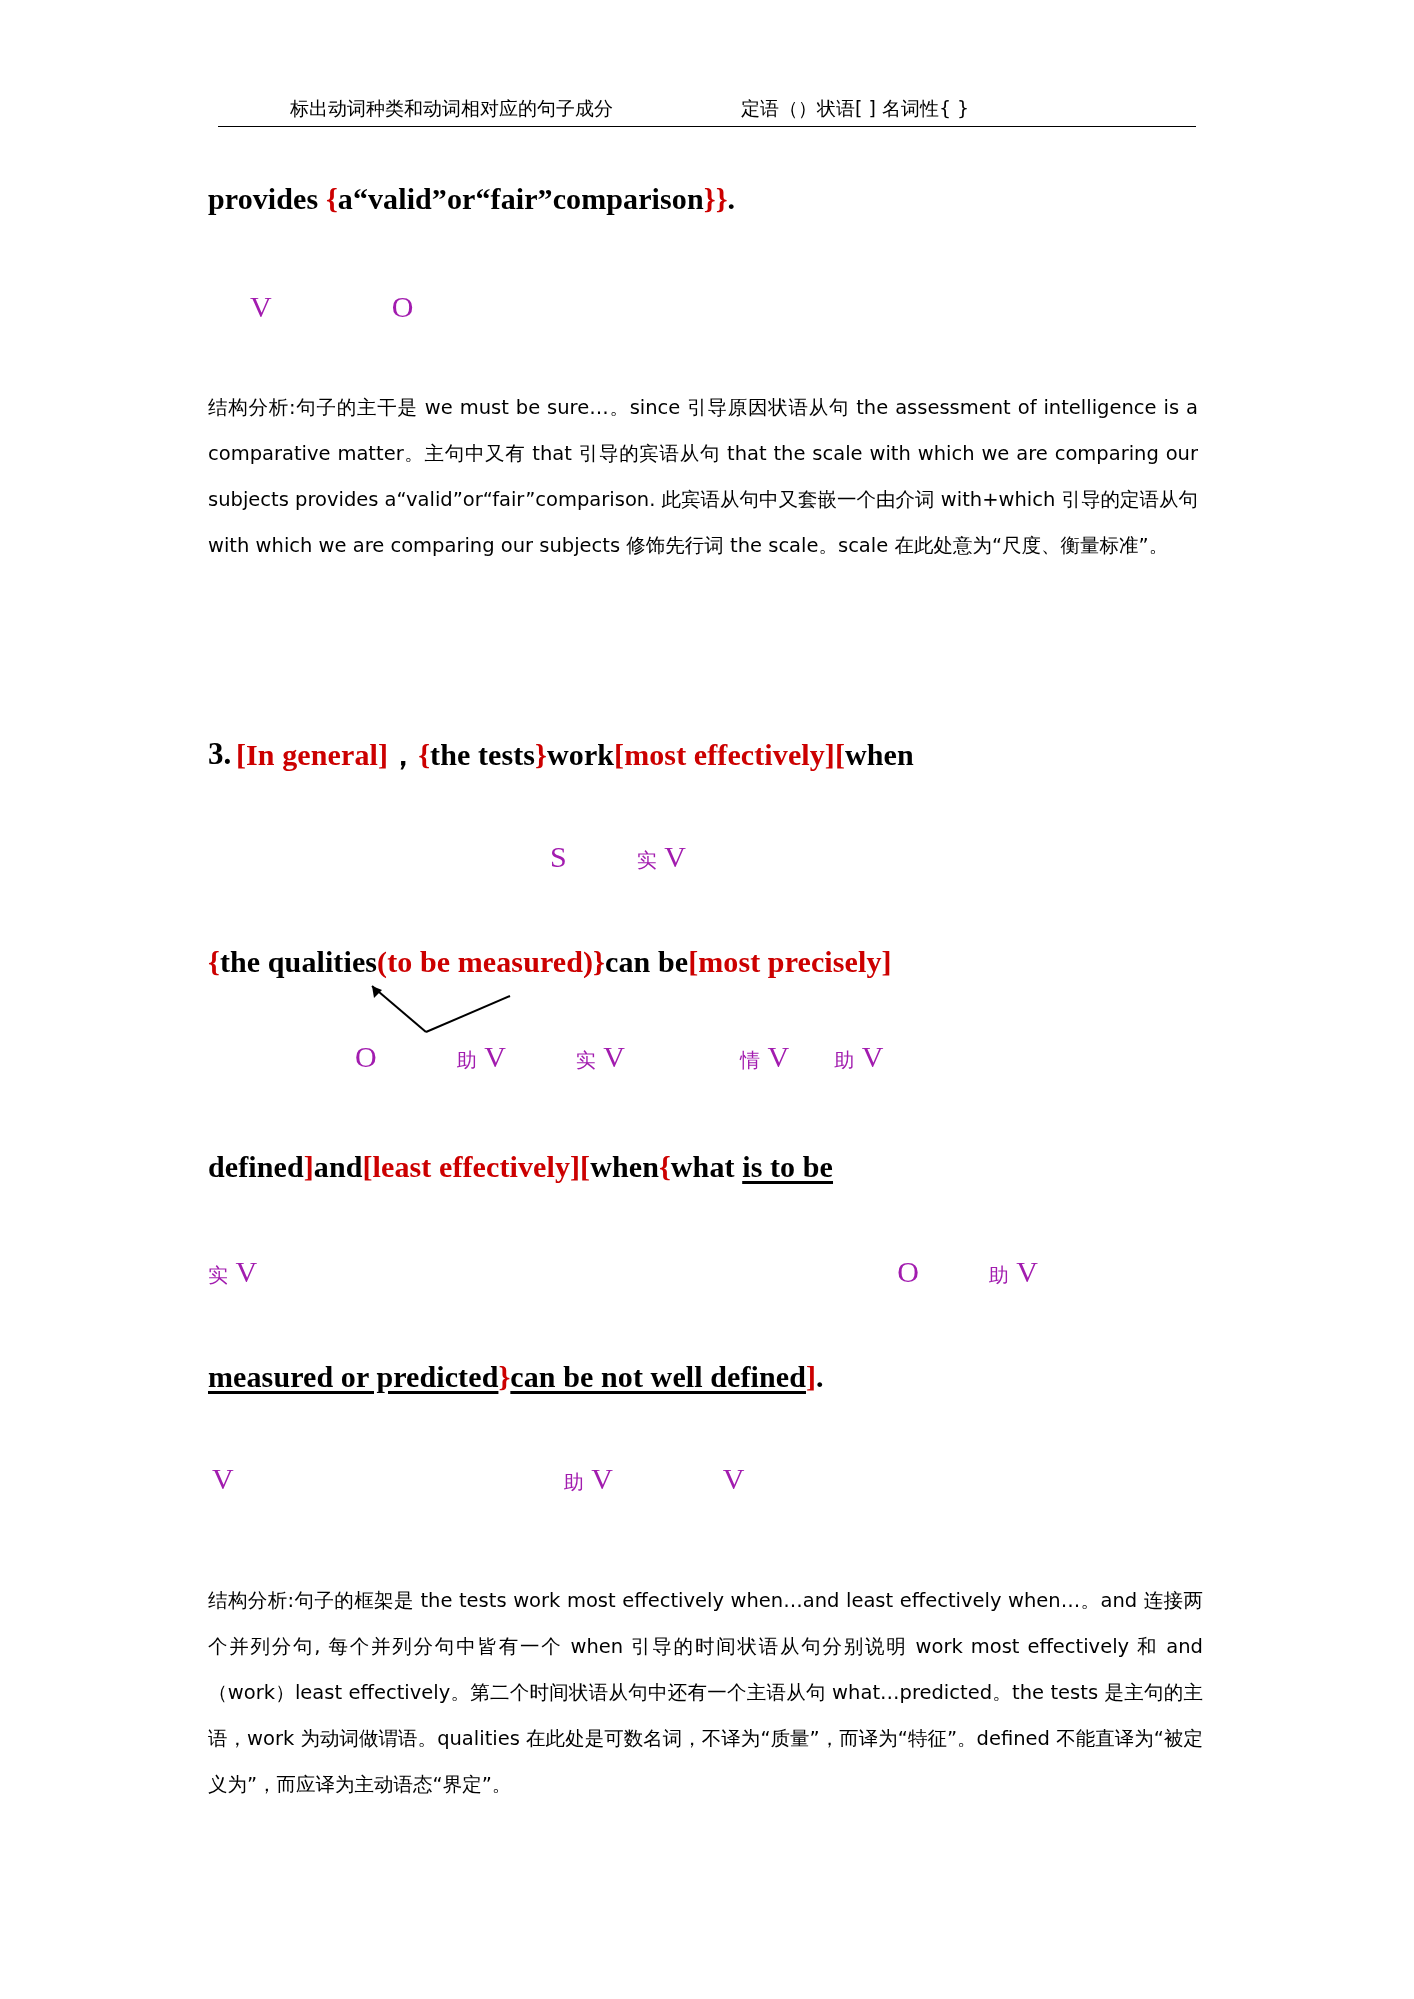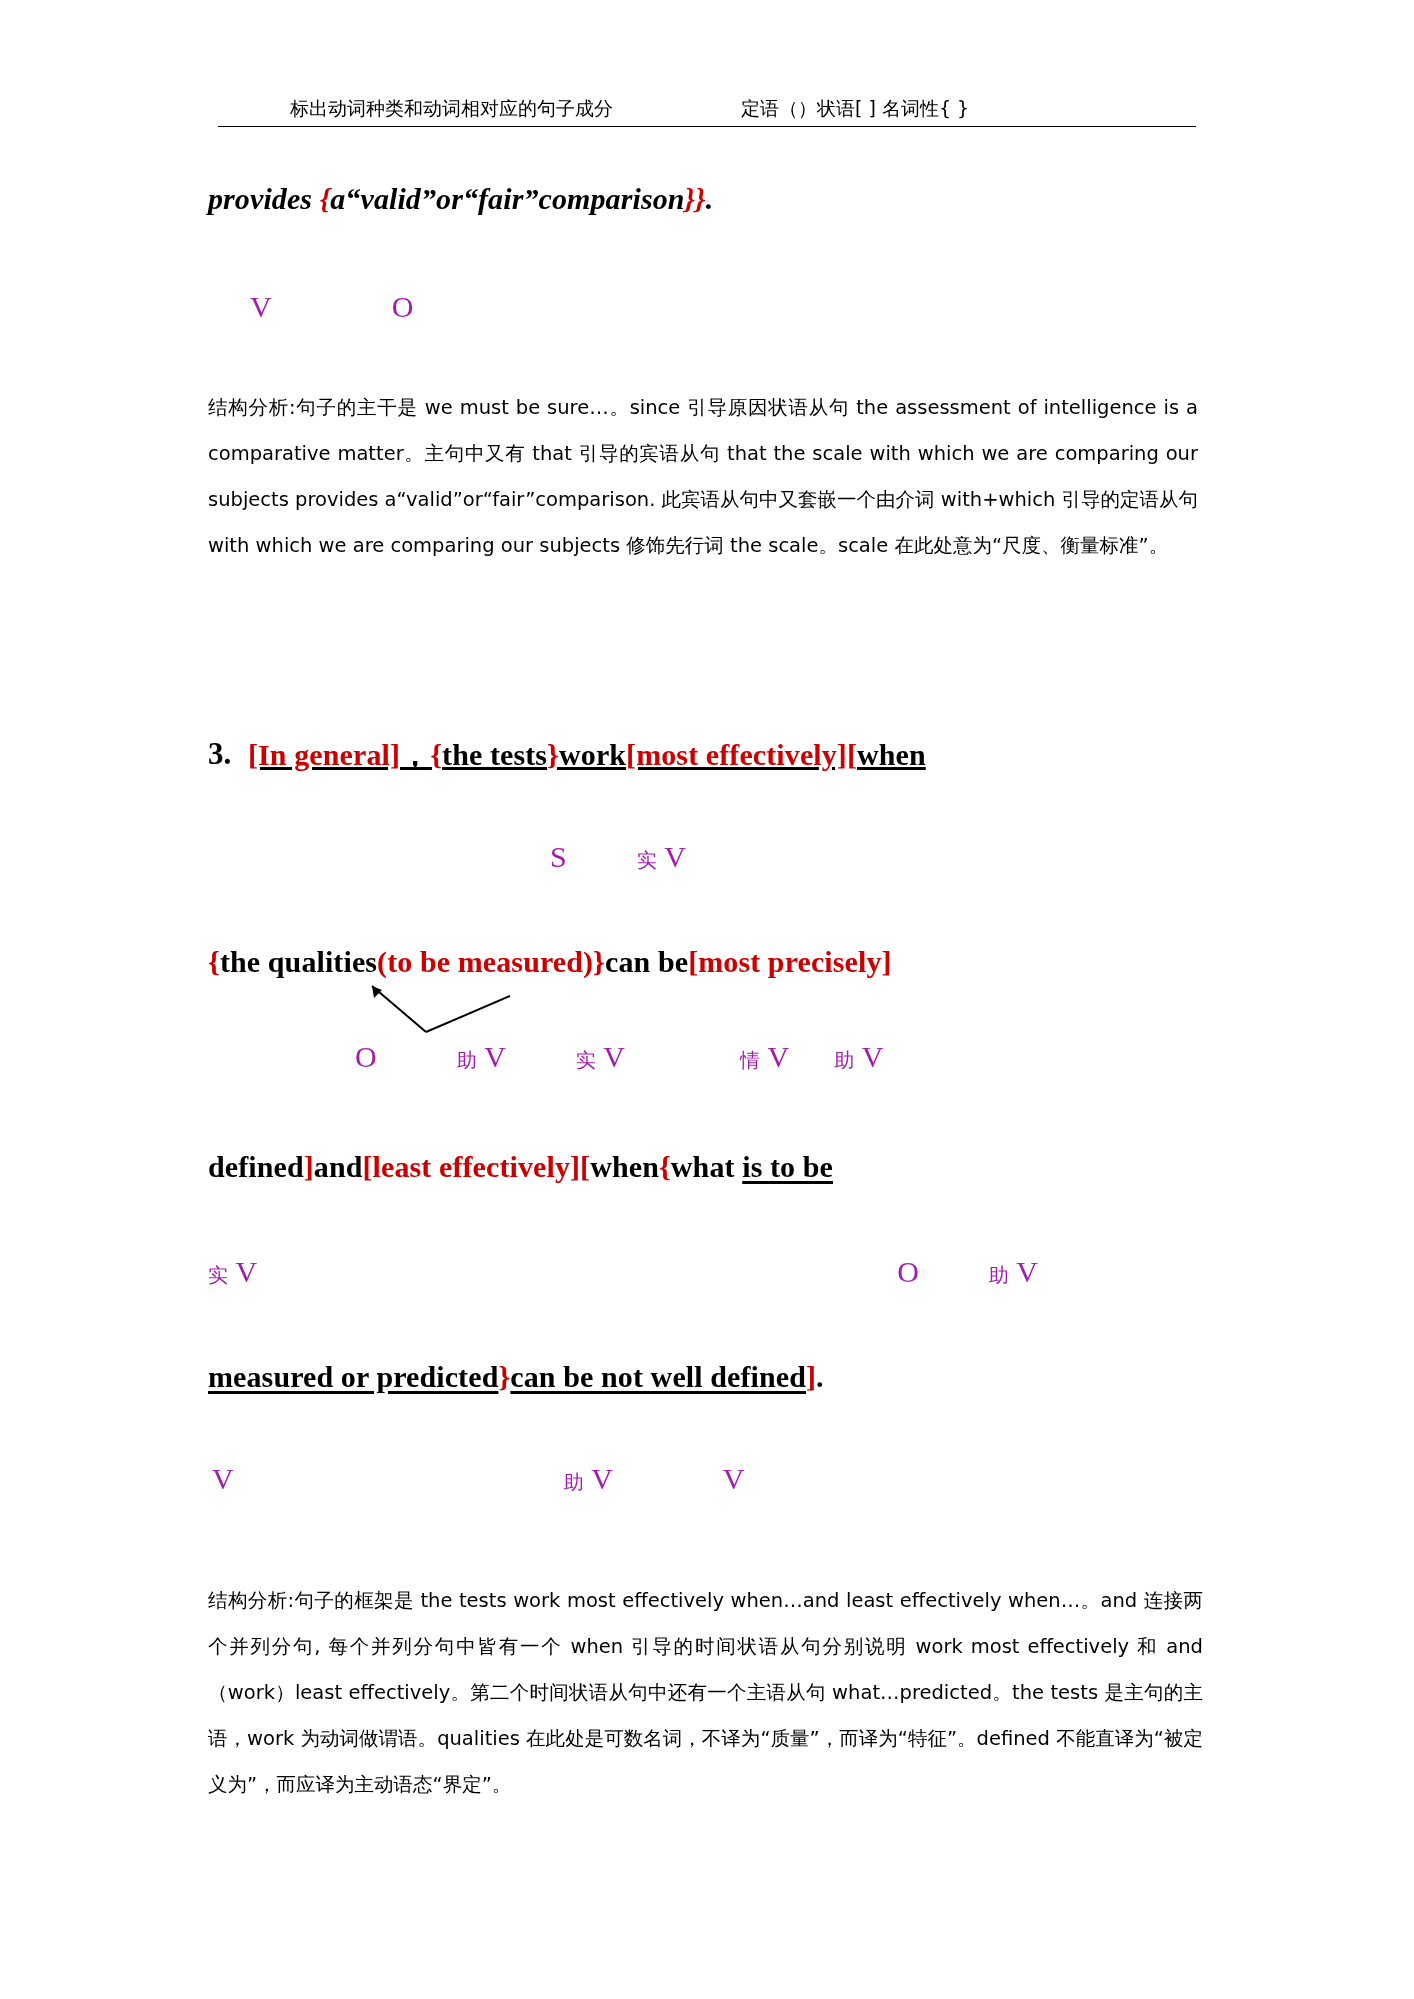--- a/index.html
+++ b/index.html
@@ -113,33 +113,33 @@
 <body>
 
 <div class="page">
 
   <div class="header">
     <span class="header-left">标出动词种类和动词相对应的句子成分</span>
     <span class="header-right">定语（）状语[ ] 名词性{ }</span>
   </div>
   <div class="header-rule"></div>
 
-  <div class="sentence" style="left:208px; top:182px;font-style:italic;">
+  <div class="sentence" style="left:208px; top:182px;">
     <span><span class="blk">provides </span><span class="red">{</span><span class="blk">a“valid”or“fair”comparison</span><span class="red">}}</span><span class="blk">.</span></span>
   </div>
 
   <div class="labelrow" style="left:250px; top:290px;">
     <span><span>V</span><span class="gap" style="width: 120px;"></span><span>O</span></span>
   </div>
 
   <div class="analysis" style="left:208px; top:385px; width:990px;">结构分析:句子的主干是 we must be sure…。since 引导原因状语从句 the assessment of intelligence is a comparative matter。主句中又有 that 引导的宾语从句 that the scale with which we are comparing our subjects provides a“valid”or“fair”comparison. 此宾语从句中又套嵌一个由介词 with+which 引导的定语从句 with which we are comparing our subjects 修饰先行词 the scale。scale 在此处意为“尺度、衡量标准”。</div>
 
   <div class="itemno" style="left:208px; top:736px;">3.</div>
 
-  <div class="sentence" style="left:248px; top:735px;text-decoration:underline;">
+  <div class="sentence" style="left:236px; top:735px;">
     <span><span class="red">[In general]</span><span class="blk">，</span><span class="red">{</span><span class="blk">the tests</span><span class="red">}</span><span class="blk">work</span><span class="red">[most effectively]</span><span class="red">[</span><span class="blk">when</span></span>
   </div>
 
   <div class="labelrow" style="left:550px; top:840px;">
     <span><span>S</span><span class="gap" style="width: 70px;"></span><span class="cn">实</span> <span>V</span></span>
   </div>
 
   <div class="sentence" style="left:208px; top:945px;">
     <span><span class="red">{</span><span class="blk">the qualities</span><span class="red">(to be measured)</span><span class="red">}</span><span class="blk">can be</span><span class="red">[most precisely]</span></span>
   </div>

